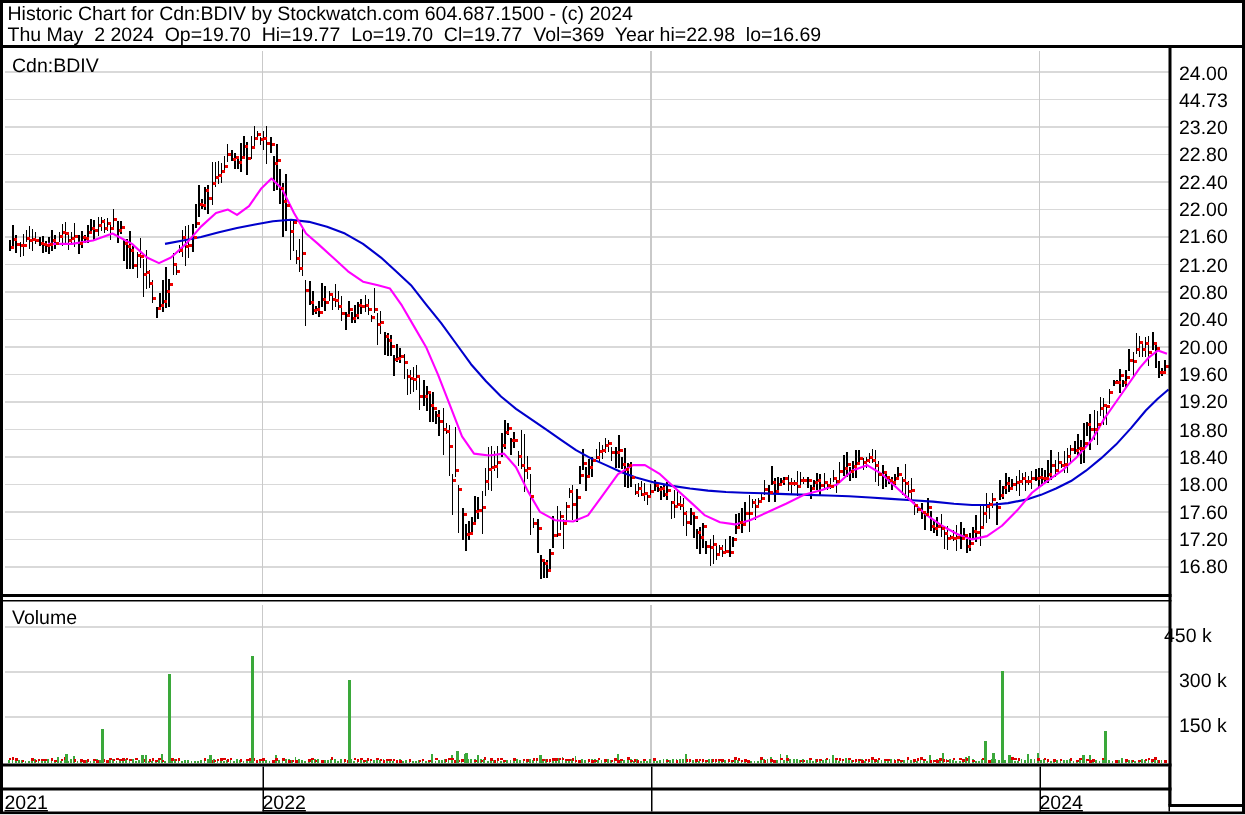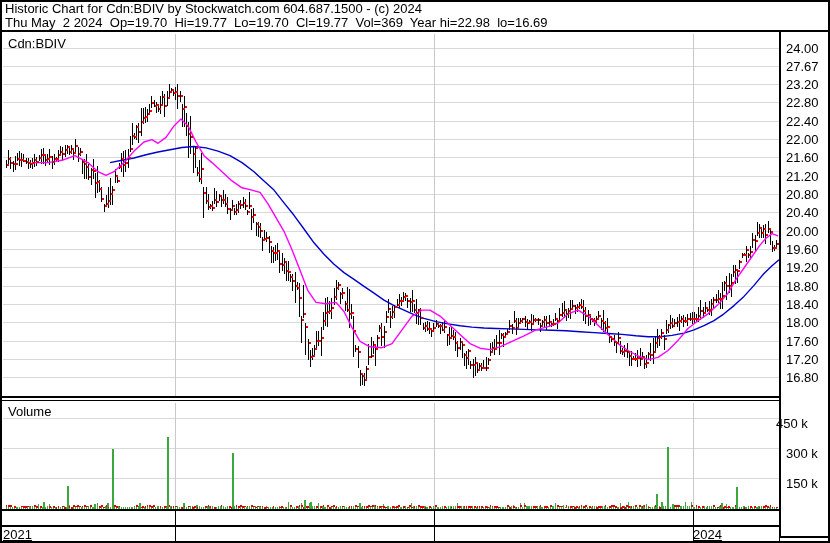--- a/index.html
+++ b/index.html
@@ -1375,21 +1375,21 @@
       <rect x="656" y="494" width="2" height="14.5" fill="#3aa83a" shape-rendering="crispEdges"></rect>
       <rect x="661" y="502" width="2" height="6.5" fill="#3aa83a" shape-rendering="crispEdges"></rect>
       <rect x="667" y="447" width="2" height="61.5" fill="#3aa83a" shape-rendering="crispEdges"></rect>
       <rect x="672" y="503.6" width="2" height="4.899999999999977" fill="#3aa83a" shape-rendering="crispEdges"></rect>
       <rect x="721" y="503" width="2" height="5.5" fill="#3aa83a" shape-rendering="crispEdges"></rect>
       <rect x="736" y="487" width="2" height="21.5" fill="#3aa83a" shape-rendering="crispEdges"></rect>
     </svg>
 
   <div class="frame"></div>
 <div class="ticklab" style="left: 786px; top: 40.5px;">24.00</div>
-    <div class="ticklab" style="left: 786px; top: 58.832px;">27.67</div>
+    <div class="ticklab" style="left: 786px; top: 58.832px;">44.73</div>
     <div class="ticklab" style="left: 786px; top: 77.164px;">23.20</div>
     <div class="ticklab" style="left: 786px; top: 95.496px;">22.80</div>
     <div class="ticklab" style="left: 786px; top: 113.828px;">22.40</div>
     <div class="ticklab" style="left: 786px; top: 132.16px;">22.00</div>
     <div class="ticklab" style="left: 786px; top: 150.492px;">21.60</div>
     <div class="ticklab" style="left: 786px; top: 168.824px;">21.20</div>
     <div class="ticklab" style="left: 786px; top: 187.156px;">20.80</div>
     <div class="ticklab" style="left: 786px; top: 205.488px;">20.40</div>
     <div class="ticklab" style="left: 786px; top: 223.82px;">20.00</div>
     <div class="ticklab" style="left: 786px; top: 242.152px;">19.60</div>
@@ -1401,14 +1401,15 @@
     <div class="ticklab" style="left: 786px; top: 352.144px;">17.20</div>
     <div class="ticklab" style="left: 786px; top: 370.476px;">16.80</div>
     <div class="ticklab" style="left: 776px; top: 416px;">450 k</div>
     <div class="ticklab" style="left: 786px; top: 446px;">300 k</div>
     <div class="ticklab" style="left: 786px; top: 476px;">150 k</div>
     <div class="vline" style="left: 175px; top: 511px; width: 1px; height: 30px;"></div>
     <div class="vline" style="left: 434px; top: 511px; width: 1px; height: 30px;"></div>
     <div class="vline" style="left: 693px; top: 511px; width: 1px; height: 30px;"></div>
     <div class="vline" style="left: 779px; top: 511px; width: 1px; height: 30px;"></div>
     <div class="yearlab" style="left: 3px; top: 527px; width: 172px;">2021</div>
+    <div class="yearlab" style="left: 175px; top: 527px; width: 259px;">2022</div>
     <div class="yearlab" style="left: 693px; top: 527px; width: 66px;">2024</div>
   </div>
 
 </body></html>

